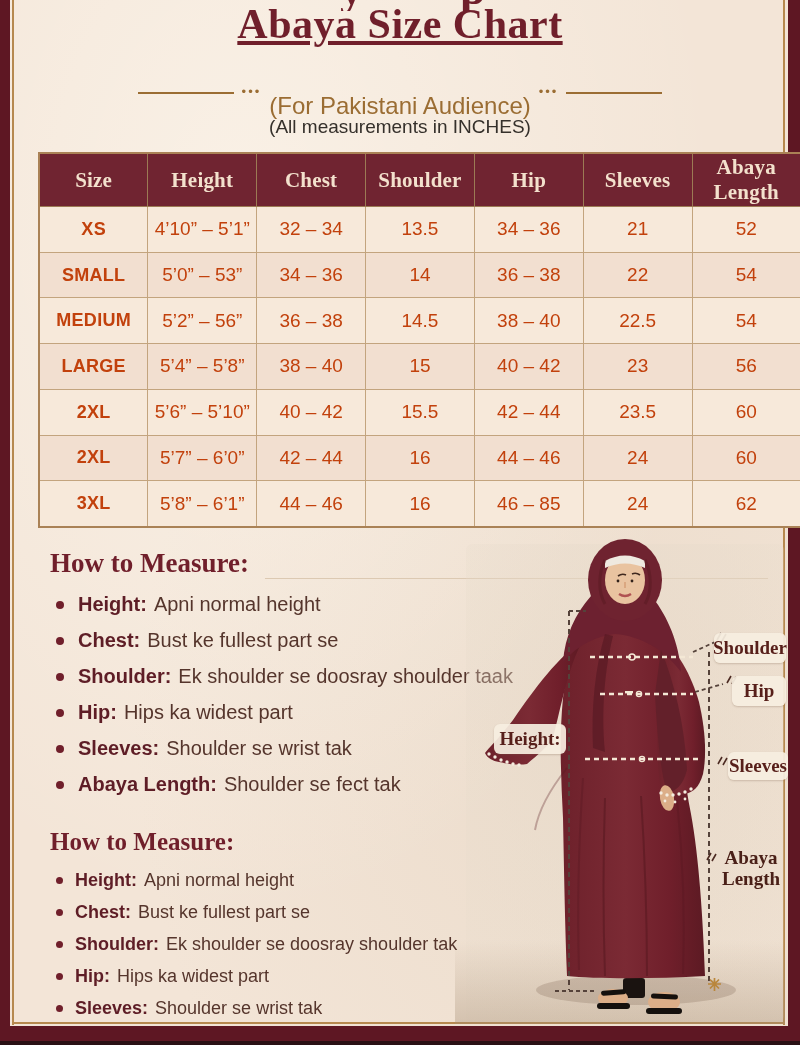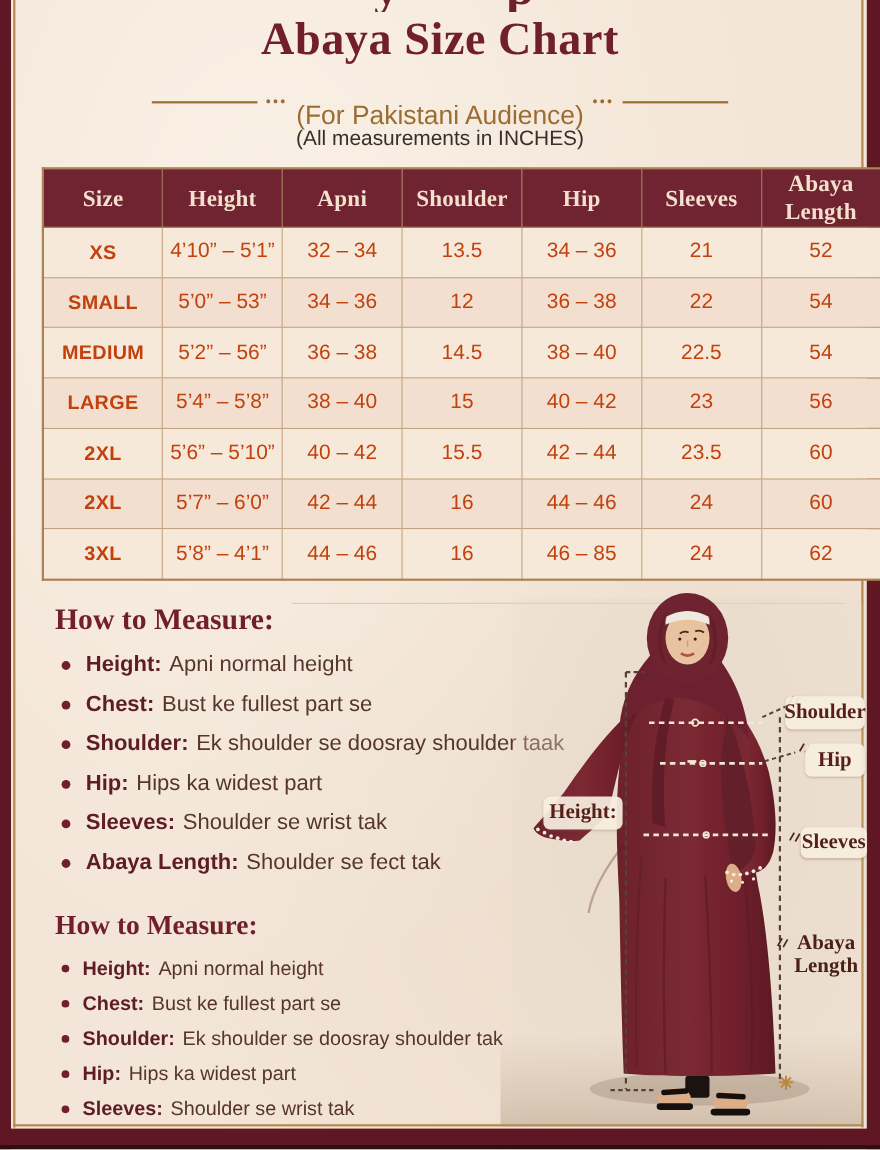--- a/index.html
+++ b/index.html
@@ -16,39 +16,39 @@
   .b-left{position:absolute;left:0;top:0;width:10px;height:1045px;background:#5e1723;}
   .b-left-gold{position:absolute;left:12px;top:0;width:2px;height:1025px;background:#b6894f;}
   .b-right{position:absolute;right:0;top:0;width:12px;height:1045px;background:#5e1723;}
   .b-right-gold{position:absolute;right:15px;top:0;width:2px;height:1025px;background:#b6894f;}
   .b-bottom-gold{position:absolute;left:12px;right:15px;top:1022px;height:2px;background:#b6894f;}
   .b-bottom{position:absolute;left:0;top:1026px;width:800px;height:19px;background:#5e1723;border-bottom:4px solid #2a1014;box-sizing:border-box;}
   
   .top-frag{position:absolute;top:0;height:11px;overflow:hidden;color:#701f2b;font:bold 46px "Liberation Serif",serif;}
   .top-frag span{display:block;transform:translateY(-38px);}
   
-  .title{position:absolute;left:0;top:12px;width:100%;text-align:center;
-    font:bold 42px "Liberation Serif",serif;color:#701f2b;letter-spacing:.5px;}
+  .title{position:absolute;left:0;top:0;width:100%;text-align:center;
+    font:bold 42px "Liberation Serif",serif;color:#701f2b;letter-spacing:.5px;text-decoration:underline;}
   .subtitle-row{position:absolute;left:0;top:66px;width:100%;display:flex;align-items:center;justify-content:center;gap:8px;color:#9b6d33;}
   .sub-line{width:96px;height:2px;background:#9b6d33;}
   .sub-dots{font-size:13px;letter-spacing:2px;transform:translateY(-2px);}
   .subtitle{font-size:24px;color:#9b6d33;margin-top:26px;}
   .note{position:absolute;left:0;top:116px;width:100%;text-align:center;font-size:19px;color:#35302b;}
   
   .size-table{position:absolute;left:38px;top:152px;width:764px;height:376px;
     border-collapse:collapse;table-layout:fixed;border:2px solid #aa8256;}
   .size-table th{background:#702431;color:#f3e1cd;font:bold 21px "Liberation Serif",serif;
     height:44px;border:1px solid #9c7a54;letter-spacing:.2px;}
   .size-table td{background:#f7e9da;color:#c2410c;font-size:19px;text-align:center;
     border:1px solid #c3a largely;border:1px solid #c3a47e;height:41px;}
   .size-table tbody tr:nth-child(even) td{background:#f2dfd0;}
   .size-table td:first-child{font-weight:bold;font-size:18px;letter-spacing:.3px;}
   
   .htm{position:absolute;left:50px;}
-  .htm-head-row{display:flex;align-items:flex-start;}
+  .htm-head-row{display:flex;align-items:flex-end;}
   .htm h2{margin:0;font:bold 27px "Liberation Serif",serif;color:#701f2b;}
   .htm .rule{flex:1;height:1px;background:#dcc9b2;margin-left:16px;}
   .htm ul{list-style:none;margin:14px 0 0 6px;padding:0;}
   .htm li{display:flex;align-items:baseline;margin-bottom:13px;}
   .htm .dot{width:8px;height:8px;border-radius:50%;background:#701f2b;margin-right:14px;flex:none;align-self:center;}
   .htm .b-label{font-weight:bold;color:#5e1d26;margin-right:7px;white-space:nowrap;}
   .htm .b-text{color:#55352c;}
   .htm-1{top:548px;width:718px;}
   .htm-1 li{font-size:20px;}
   .htm-2{top:828px;width:440px;}
@@ -100,21 +100,21 @@
     <div class="sub-line"></div>
   </div>
   <div class="note">(All measurements in INCHES)</div>
 
   <table class="size-table">
     <thead>
       <tr>
 
       <th>Size</th>
           <th>Height</th>
-          <th>Apni</th>
+          <th>Chest</th>
           <th>Shoulder</th>
           <th>Hip</th>
           <th>Sleeves</th>
           <th>Abaya Length</th>
         </tr>
     </thead>
     <tbody>
 
         <tr>
           <td>XS</td>
@@ -123,21 +123,21 @@
           <td>13.5</td>
           <td>34 – 36</td>
           <td>21</td>
           <td>52</td>
         </tr>
 
         <tr>
           <td>SMALL</td>
           <td>5’0” – 53”</td>
           <td>34 – 36</td>
-          <td>12</td>
+          <td>14</td>
           <td>36 – 38</td>
           <td>22</td>
           <td>54</td>
         </tr>
 
         <tr>
           <td>MEDIUM</td>
           <td>5’2” – 56”</td>
           <td>36 – 38</td>
           <td>14.5</td>
@@ -172,21 +172,21 @@
           <td>5’7” – 6’0”</td>
           <td>42 – 44</td>
           <td>16</td>
           <td>44 – 46</td>
           <td>24</td>
           <td>60</td>
         </tr>
 
         <tr>
           <td>3XL</td>
-          <td>5’8” – 4’1”</td>
+          <td>5’8” – 6’1”</td>
           <td>44 – 46</td>
           <td>16</td>
           <td>46 – 85</td>
           <td>24</td>
           <td>62</td>
         </tr>
       </tbody>
   </table>
 
   <div class="htm htm-1">

